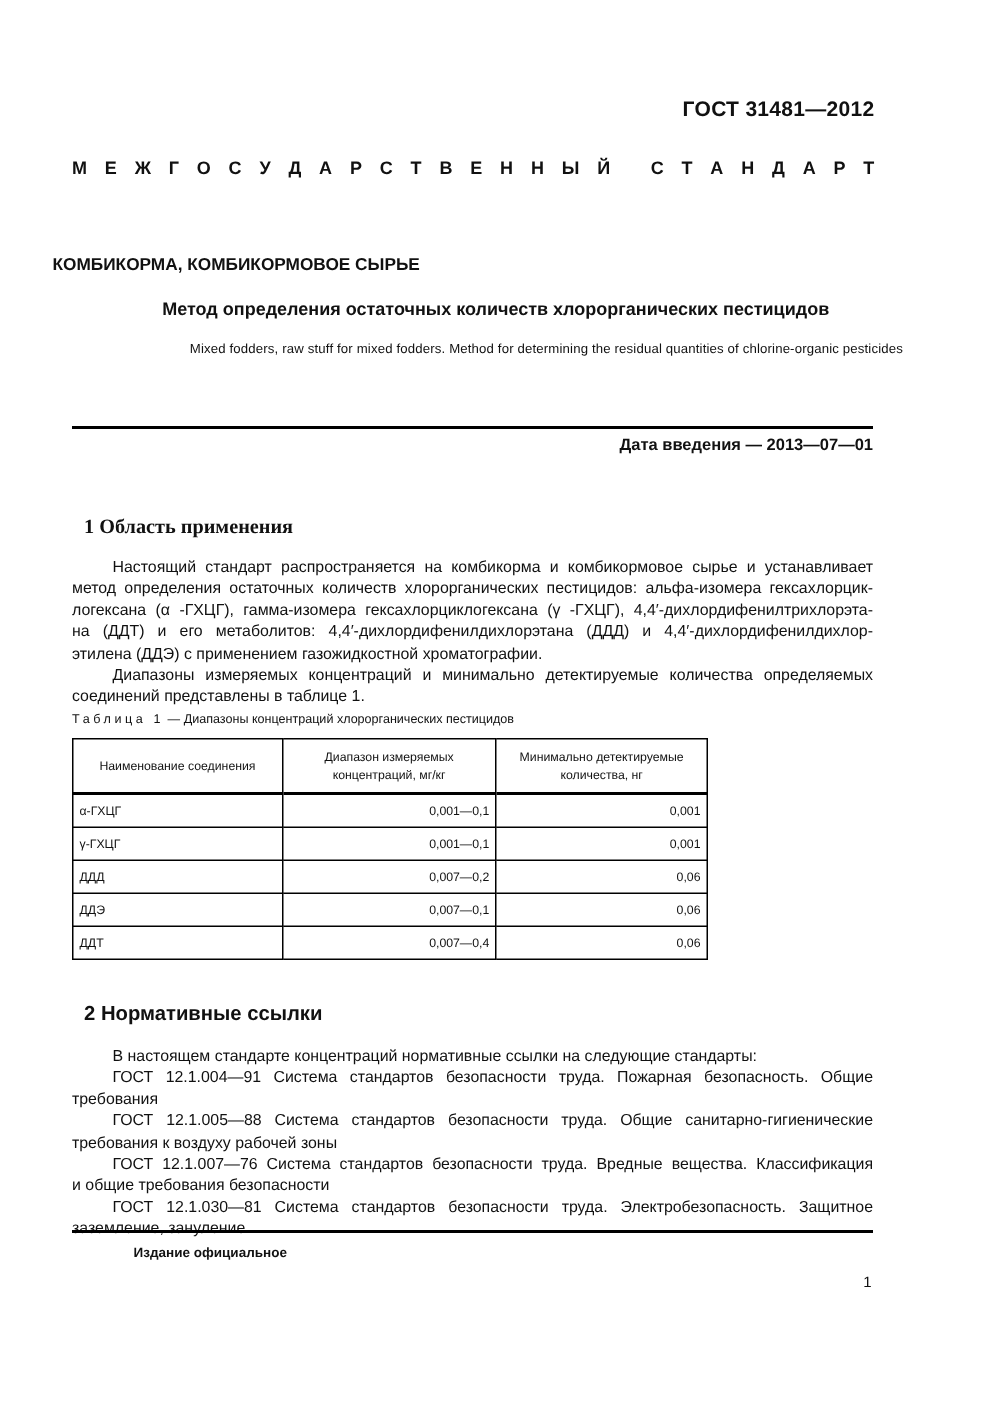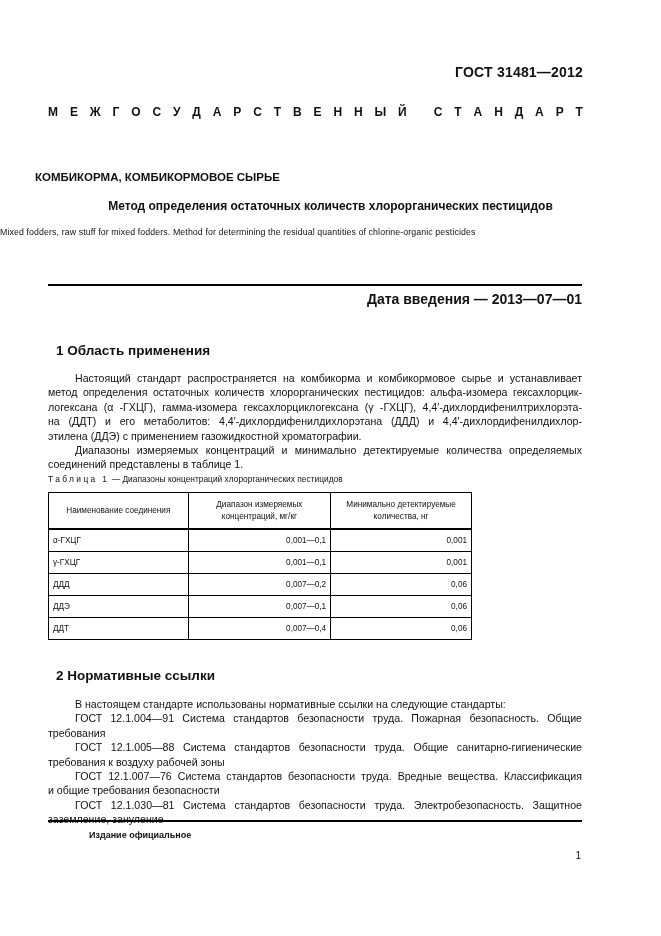--- a/index.html
+++ b/index.html
@@ -5,23 +5,23 @@
   html, body { margin:0; padding:0; background:#ffffff; }
   body { width:661px; height:936px; position:relative; overflow:hidden;
          font-family:"Liberation Sans", sans-serif; color:#111; }
   .abs { position:absolute; }
   .doc-number { right:78px; top:64px; font-size:14px; font-weight:bold; letter-spacing:0.2px; }
   .interstate { left:48px; right:78px; top:105px; font-size:12px; font-weight:bold;
                 display:flex; justify-content:space-between; }
   .interstate span { display:inline-block; }
   .title-main { left:0; width:661px; top:171px; text-align:left; font-size:11.5px; font-weight:bold;margin-left:35px; }
   .title-sub { left:0; width:661px; top:199px; text-align:center; font-size:12px; font-weight:bold; }
-  .title-en { left:0; width:649px; top:227px; text-align:left; font-size:8.8px; letter-spacing:0.1px; }
+  .title-en { left:0; width:602px; top:227px; text-align:right; font-size:8.8px; letter-spacing:0.1px; }
   .rule { left:48px; width:534px; height:2px; background:#000; }
-  .intro-date { right:79px; top:291px; font-size:14px; font-weight:bold; }
+  .intro-date { right:79px; top:291px; font-size:11px; font-weight:bold; }
   .section-h { left:56px; font-size:13.5px; font-weight:bold; }
   .para { left:48px; width:534px; font-size:10.6px; line-height:14.4px; text-align:justify; }
   .para p { margin:0; text-indent:27px; }
   .para p.line { text-align-last:justify; }
   .table-caption { left:48px; top:474px; font-size:8.4px; }
   .table-caption .lbl { letter-spacing:2.4px; }
   table.t1 { position:absolute; left:48px; top:492px; width:424px; border-collapse:collapse; font-size:8.2px; }
   table.t1 th, table.t1 td { border:1px solid #000; padding:0 4px; }
   table.t1 th { font-weight:normal; height:35px; text-align:center; line-height:12px; }
   table.t1 thead tr { border-bottom:2.5px solid #000; }
@@ -66,21 +66,21 @@
     <span>Т</span>
   </div>
 
 <div class="abs title-main">КОМБИКОРМА, КОМБИКОРМОВОЕ СЫРЬЕ</div>
 <div class="abs title-sub">Метод определения остаточных количеств хлорорганических пестицидов</div>
 <div class="abs title-en">Mixed fodders, raw stuff for mixed fodders. Method for determining the residual quantities of chlorine-organic pesticides</div>
 
 <div class="abs rule" style="top:284px;"></div>
 <div class="abs intro-date">Дата введения — 2013—07—01</div>
 
-<div class="abs section-h" style="top:343px;">1  Область применения</div>
+<div class="abs section-h" style="top:343px;font-family:Liberation Serif, serif;">1  Область применения</div>
 
 <div class="abs para" style="top:371px;">
   <p class="line">Настоящий стандарт распространяется на комбикорма и комбикормовое сырье и устанавливает</p>
   <p class="line" style="text-indent:0">метод определения остаточных количеств хлорорганических пестицидов: альфа-изомера гексахлорцик-</p>
   <p class="line" style="text-indent:0">логексана (α -ГХЦГ), гамма-изомера гексахлорциклогексана (γ -ГХЦГ), 4,4′-дихлордифенилтрихлорэта-</p>
   <p class="line" style="text-indent:0">на (ДДТ) и его метаболитов: 4,4′-дихлордифенилдихлорэтана (ДДД) и 4,4′-дихлордифенилдихлор-</p>
   <p style="text-indent:0">этилена (ДДЭ) с применением газожидкостной хроматографии.</p>
   <p class="line">Диапазоны измеряемых концентраций и минимально детектируемые количества определяемых</p>
   <p style="text-indent:0">соединений представлены в таблице 1.</p>
 </div>
@@ -127,21 +127,21 @@
       <td>ДДТ</td>
       <td class="c">0,007—0,4</td>
       <td class="c">0,06</td>
     </tr>
   </tbody>
 </table>
 
 <div class="abs section-h" style="top:668px;">2  Нормативные ссылки</div>
 
 <div class="abs para" style="top:697px;">
-  <p>В настоящем стандарте использованы нормативные ссылки на следующие стандарты:</p>
+  <p>В настоящем стандарте концентраций нормативные ссылки на следующие стандарты:</p>
   <p class="line">ГОСТ 12.1.004—91  Система стандартов безопасности труда. Пожарная безопасность. Общие</p>
   <p style="text-indent:0">требования</p>
   <p class="line">ГОСТ 12.1.005—88  Система стандартов безопасности труда. Общие санитарно-гигиенические</p>
   <p style="text-indent:0">требования к воздуху рабочей зоны</p>
   <p class="line">ГОСТ 12.1.007—76  Система стандартов безопасности труда. Вредные вещества. Классификация</p>
   <p style="text-indent:0">и общие требования безопасности</p>
   <p class="line">ГОСТ 12.1.030—81  Система стандартов безопасности труда. Электробезопасность. Защитное</p>
   <p style="text-indent:0">заземление, зануление</p>
 </div>
 

